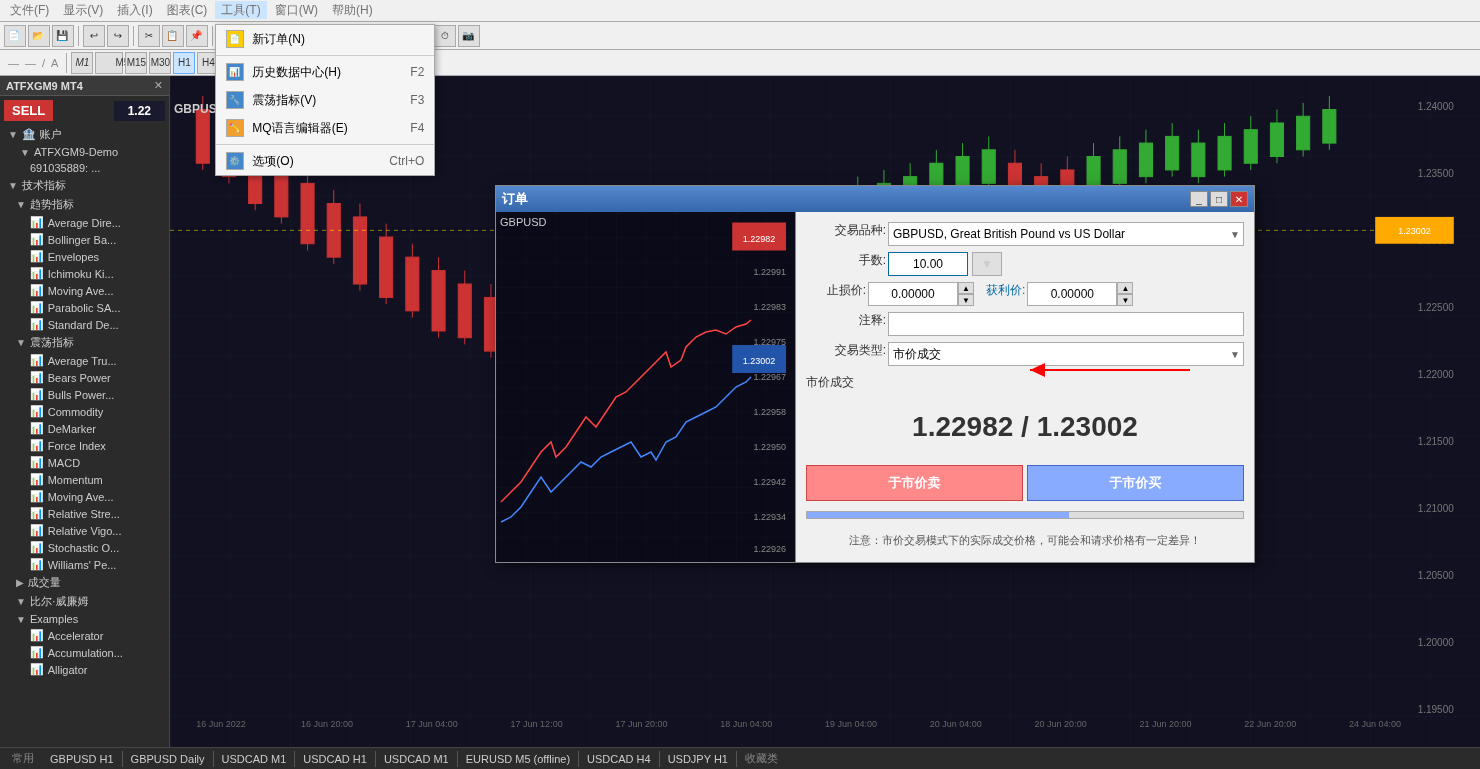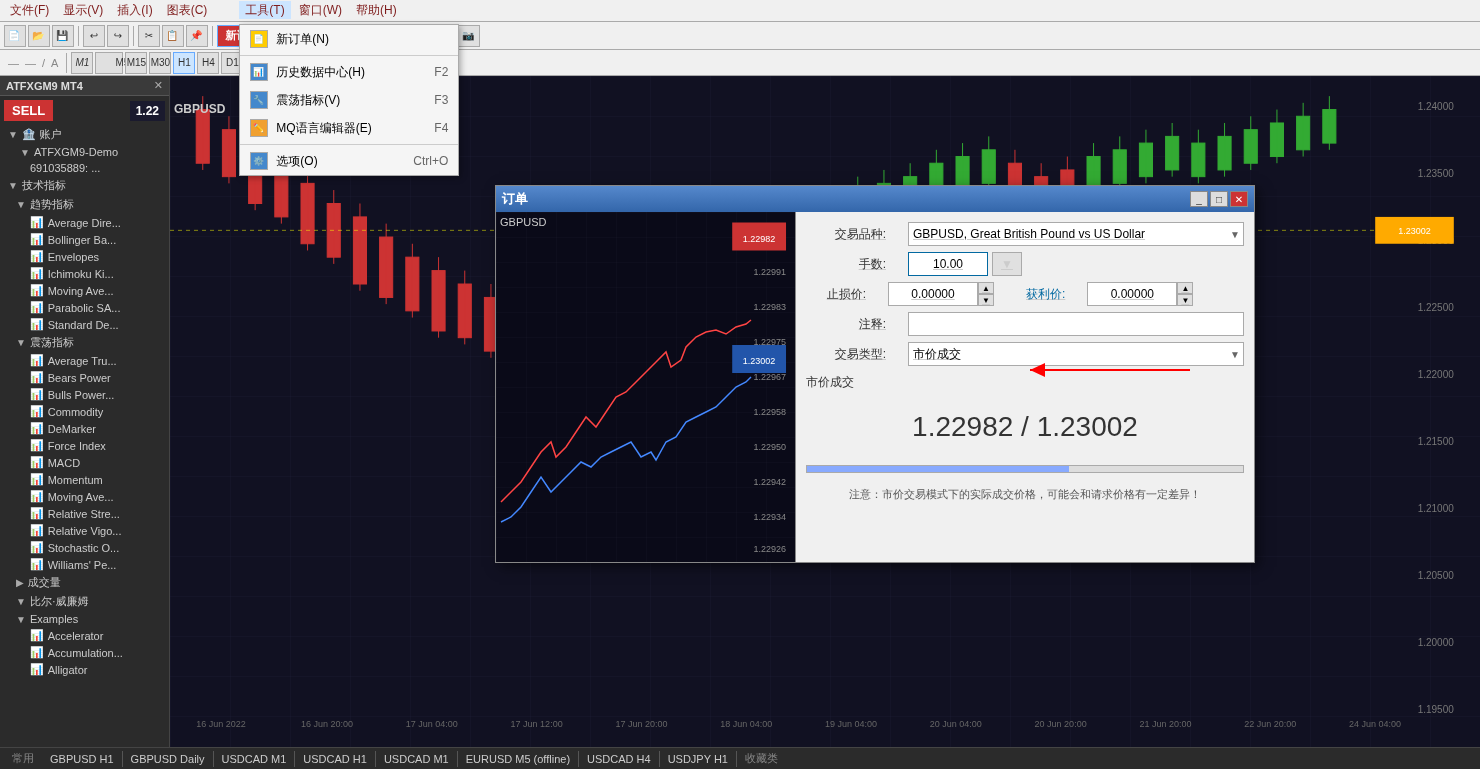--- a/index.html
+++ b/index.html
@@ -1,20 +1,20 @@
 <!DOCTYPE html>
 <html><head>
   <meta charset="utf-8">
   <style>
     * { margin: 0; padding: 0; box-sizing: border-box; }
     body { width: 1480px; height: 769px; overflow: hidden; background: #1a1a1a; font-family: 'Microsoft YaHei', Arial, sans-serif; font-size: 12px; color: #ccc; position: relative; }
 
     
     .menu-bar { display: flex; align-items: center; background: #f0f0f0; height: 22px; border-bottom: 1px solid #aaa; padding: 0 4px; gap: 2px; }
-    .menu-item { padding: 2px 6px; color: #7f1d1d; cursor: pointer; font-size: 12px; white-space: nowrap; }
+    .menu-item { padding: 2px 6px; color: #737373; cursor: pointer; font-size: 12px; white-space: nowrap; }
 
     
     .toolbar { display: flex; align-items: center; background: #f0f0f0; height: 28px; border-bottom: 1px solid #aaa; padding: 0 4px; gap: 2px; }
     .tb-btn { width: 22px; height: 22px; background: #e0e0e0; border: 1px solid #aaa; display: flex; align-items: center; justify-content: center; cursor: pointer; font-size: 10px; color: #333; }
     .tb-sep { width: 1px; height: 20px; background: #aaa; margin: 0 2px; }
     .tb-btn.active { background: #cce5ff; border-color: #66aaff; }
 
     
     .toolbar2 { display: flex; align-items: center; background: #f0f0f0; height: 26px; border-bottom: 1px solid #aaa; padding: 0 4px; gap: 2px; }
 
@@ -30,63 +30,63 @@
     .panel-header-title { font-size: 11px; color: #ddd; font-weight: bold; }
     .panel-close { color: #aaa; cursor: pointer; font-size: 11px; }
 
     .tree-item { padding: 2px 4px 2px 8px; cursor: pointer; display: flex; align-items: center; gap: 4px; font-size: 11px; color: #ccc; white-space: nowrap; }
     .tree-arrow { color: #aaa; font-size: 10px; }
     .tree-icon { color: #f0a030; font-size: 11px; }
 
     
     .trade-header { background: #2b2b2b; padding: 4px; display: flex; gap: 2px; align-items: center; justify-content: space-between; }
     .sell-btn { background: #cc3333; color: white; font-weight: bold; padding: 3px 8px; border: none; cursor: pointer; font-size: 13px; }
-    .buy-price { background: #1a1a2e; color: #fff; padding: 3px 6px; font-size: 12px; font-weight: bold; }
+    .buy-price { background: #1a1a2e; color: #fff; padding: 3px 14px; font-size: 12px; font-weight: bold; }
 
     
     .chart-area { flex: 1; background: #1a1a1a; position: relative; overflow: hidden; }
 
     
     .status-bar { height: 22px; background: #2b2b2b; border-top: 1px solid #444; display: flex; align-items: center; padding: 0 4px; gap: 0; overflow: hidden; }
     .status-tab { padding: 2px 8px; border-right: 1px solid #555; font-size: 11px; color: #ccc; white-space: nowrap; cursor: pointer; }
     .status-tab:first-child { background: #3a3a3a; color: #fff; }
     .status-label { padding: 2px 8px; font-size: 11px; color: #888; }
 
     
     .dropdown-menu { position: absolute; top: 22px; left: 0; background: #f5f5f5; border: 1px solid #aaa; box-shadow: 2px 2px 6px rgba(0,0,0,0.3); z-index: 1000; min-width: 220px; }
     .dropdown-item { display: flex; align-items: center; padding: 5px 10px; cursor: pointer; gap: 8px; color: #000; font-size: 12px; }
     .dropdown-item .shortcut { margin-left: auto; color: #666; }
     .dropdown-icon { width: 18px; height: 18px; display: flex; align-items: center; justify-content: center; }
     .dropdown-sep { height: 1px; background: #ccc; margin: 2px 0; }
-    .menu-tools-wrap { position: relative; display: inline-block; margin-left: 24px; }
+    .menu-tools-wrap { position: relative; display: inline-block; }
     .menu-tools-active { background: #cce5ff; }
 
     
     .order-dialog { position: absolute; top: 185px; left: 495px; width: 760px; background: #f0f0f0; border: 1px solid #888; box-shadow: 4px 4px 12px rgba(0,0,0,0.5); z-index: 500; }
     .dialog-titlebar { background: linear-gradient(to bottom, #5588cc, #3366aa); display: flex; align-items: center; justify-content: space-between; padding: 4px 6px; }
     .dialog-title { color: white; font-size: 13px; font-weight: bold; }
     .dialog-controls { display: flex; gap: 2px; }
     .dialog-btn { width: 18px; height: 16px; background: #ddd; border: 1px solid #888; display: flex; align-items: center; justify-content: center; cursor: pointer; font-size: 10px; color: #333; }
     .dialog-btn.close-btn { background: #cc3333; color: white; }
 
     .dialog-body { display: flex; padding: 0; }
     .dialog-chart { width: 300px; height: 350px; background: #0a0a0a; border-right: 1px solid #888; position: relative; overflow: hidden; }
     .dialog-chart-label { position: absolute; top: 4px; left: 4px; color: #ccc; font-size: 11px; z-index: 2; }
 
     .dialog-right { flex: 1; padding: 10px; display: flex; flex-direction: column; gap: 6px; }
-    .form-row { display: flex; align-items: center; gap: 22px; text-decoration: underline; }
+    .form-row { display: flex; gap: 2px; }
     .form-label { width: 80px; text-align: right; color: #333; font-size: 12px; }
     .form-control { flex: 1; height: 24px; border: 1px solid #aaa; background: white; padding: 2px 4px; font-size: 12px; }
     .form-select { flex: 1; height: 24px; border: 1px solid #aaa; background: white; font-size: 12px; appearance: none; padding: 2px 4px; cursor: pointer; }
     .form-select-wrapper { flex: 1; position: relative; display: flex; align-items: center; }
     .form-select-arrow { position: absolute; right: 4px; color: #666; pointer-events: none; font-size: 10px; }
     .form-spin { display: flex; flex-direction: column; }
     .form-spin-btn { width: 16px; height: 12px; background: #e0e0e0; border: 1px solid #aaa; display: flex; align-items: center; justify-content: center; cursor: pointer; font-size: 8px; }
 
-    .price-display { text-align: center; padding: 12px 0; font-size: 28px; font-weight: normal; color: #333; }
+    .price-display { text-align: center; padding: 12px 0; font-size: 28px; font-weight: bold; color: #333; }
 
     .action-btns { display: flex; gap: 4px; margin-top: 4px; }
     .btn-sell-market { flex: 1; height: 36px; background: #ff8888; border: 1px solid #cc4444; color: white; font-size: 13px; font-weight: bold; cursor: pointer; }
     .btn-buy-market { flex: 1; height: 36px; background: #88aaff; border: 1px solid #4466cc; color: white; font-size: 13px; font-weight: bold; cursor: pointer; }
 
     .dialog-note { font-size: 11px; color: #555; text-align: center; padding: 4px 0; }
     .progress-bar { height: 8px; background: #ddd; border: 1px solid #aaa; margin: 4px 0; }
     .progress-fill { height: 100%; background: #88aaff; width: 60%; }
 
     .market-type-label { font-size: 12px; color: #333; padding: 2px 0; }
@@ -598,20 +598,24 @@
       </div>
 
       <div class="market-type-label">市价成交</div>
 
       <div class="price-display">
         <span>1.22982</span>
         <span> / </span>
         <span>1.23002</span>
       </div>
 
+      <div class="action-btns">
+        <button class="btn-sell-market">于市价卖</button>
+        <button class="btn-buy-market">于市价买</button>
+      </div>
 
       <div class="progress-bar">
         <div class="progress-fill"></div>
       </div>
 
       <div class="dialog-note">注意：市价交易模式下的实际成交价格，可能会和请求价格有一定差异！</div>
     </div>
   </div>
 </div>
 

